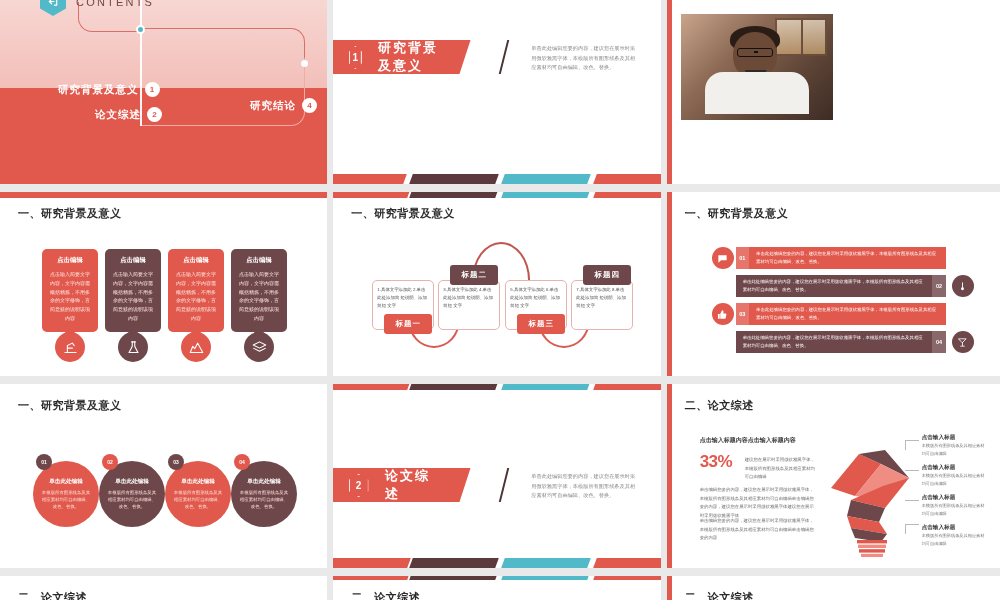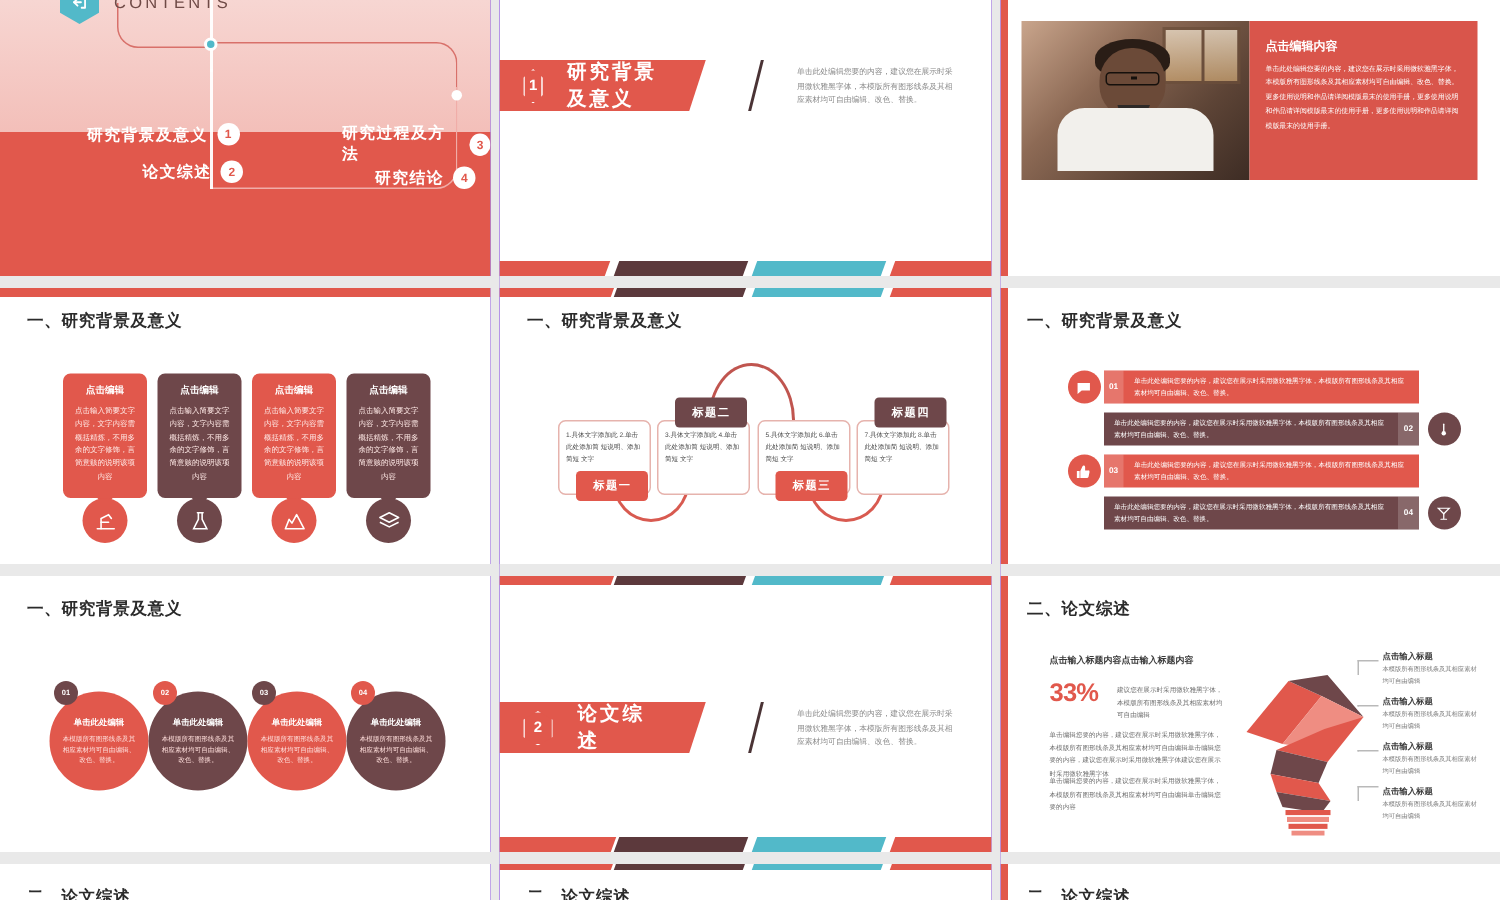--- a/index.html
+++ b/index.html
@@ -12,21 +12,21 @@
   .grid {
     position: relative;
     width: 1000px; height: 600px;
     display: grid;
     grid-template-columns: repeat(3, 333.33px);
     grid-auto-rows: 192px;
     column-gap: 0px;
   }
   .slide {
     position: relative;
-    background: #6d28d9;
+    background: #1d4ed8;
     overflow: hidden;
     border-right: 6px solid #e9e9e9;
     border-bottom: 8px solid #e9e9e9;
   }
   .slide:nth-child(3n) { border-right: none; }
   .inner { position: absolute; inset: 0; background:#fff; overflow: hidden; }
 
   
   .hdr-title {
     position: absolute; left: 18px; top: 14px;
@@ -234,25 +234,21 @@
       <div class="contents-lbl">CONTENTS</div>
 
       <div class="toc-item" style="left:58px; top:82px;">
         <span class="t">研究背景及意义</span>
         <span class="n">1</span>
       </div>
       <div class="toc-item" style="left:95px; top:107px;">
         <span class="t">论文综述</span>
         <span class="n">2</span>
       </div>
-      <div class="toc-item" style="left:228px; top:82px;">
-        <span class="t">研究过程及方法</span>
-        <span class="n">3</span>
-      </div>
-      <div class="toc-item" style="left:250px; top:111px;">
+      <div class="toc-item" style="left:250px; top:98px;">
         <span class="t">研究结论</span>
         <span class="n">4</span>
       </div>
     </div>
   </div>
 
   <div class="slide">
     <div class="inner">
       <div class="sec-banner" style="top:40px; width:140px;">
         <div class="sec-hex">1</div>
@@ -275,24 +271,20 @@
       <div class="leftbar">
           <i style="height:100%"></i>
         </div>
       <div class="photo" style="left:14px; top:14px; width:152px; height:106px;">
         <div class="win"></div>
           <div class="hair"></div>
           <div class="head"></div>
         <div class="glass"></div>
           <div class="collar"></div>
           <div class="shirt"></div>
-      </div>
-      <div class="red-panel" style="left:166px; top:14px; width:152px; height:106px; padding:11px 11px;">
-        <h4>点击编辑内容</h4>
-        <p>单击此处编辑您要的内容，建议您在展示时采用微软雅黑字体，本模版所有图形线条及其相应素材均可自由编辑、改色、替换。更多使用说明和作品请详阅模版最末的使用手册，更多使用说明和作品请详阅模版最末的使用手册，更多使用说明和作品请详阅模版最末的使用手册。</p>
       </div>
     </div>
   </div>
 
   <div class="slide">
     <div class="inner">
       <div class="strip" style="top:-4px;">
         <span style="left:-10px; width:360px; background:#e1584c;"></span>
       </div>
       <div class="hdr-title">一、研究背景及意义</div>

